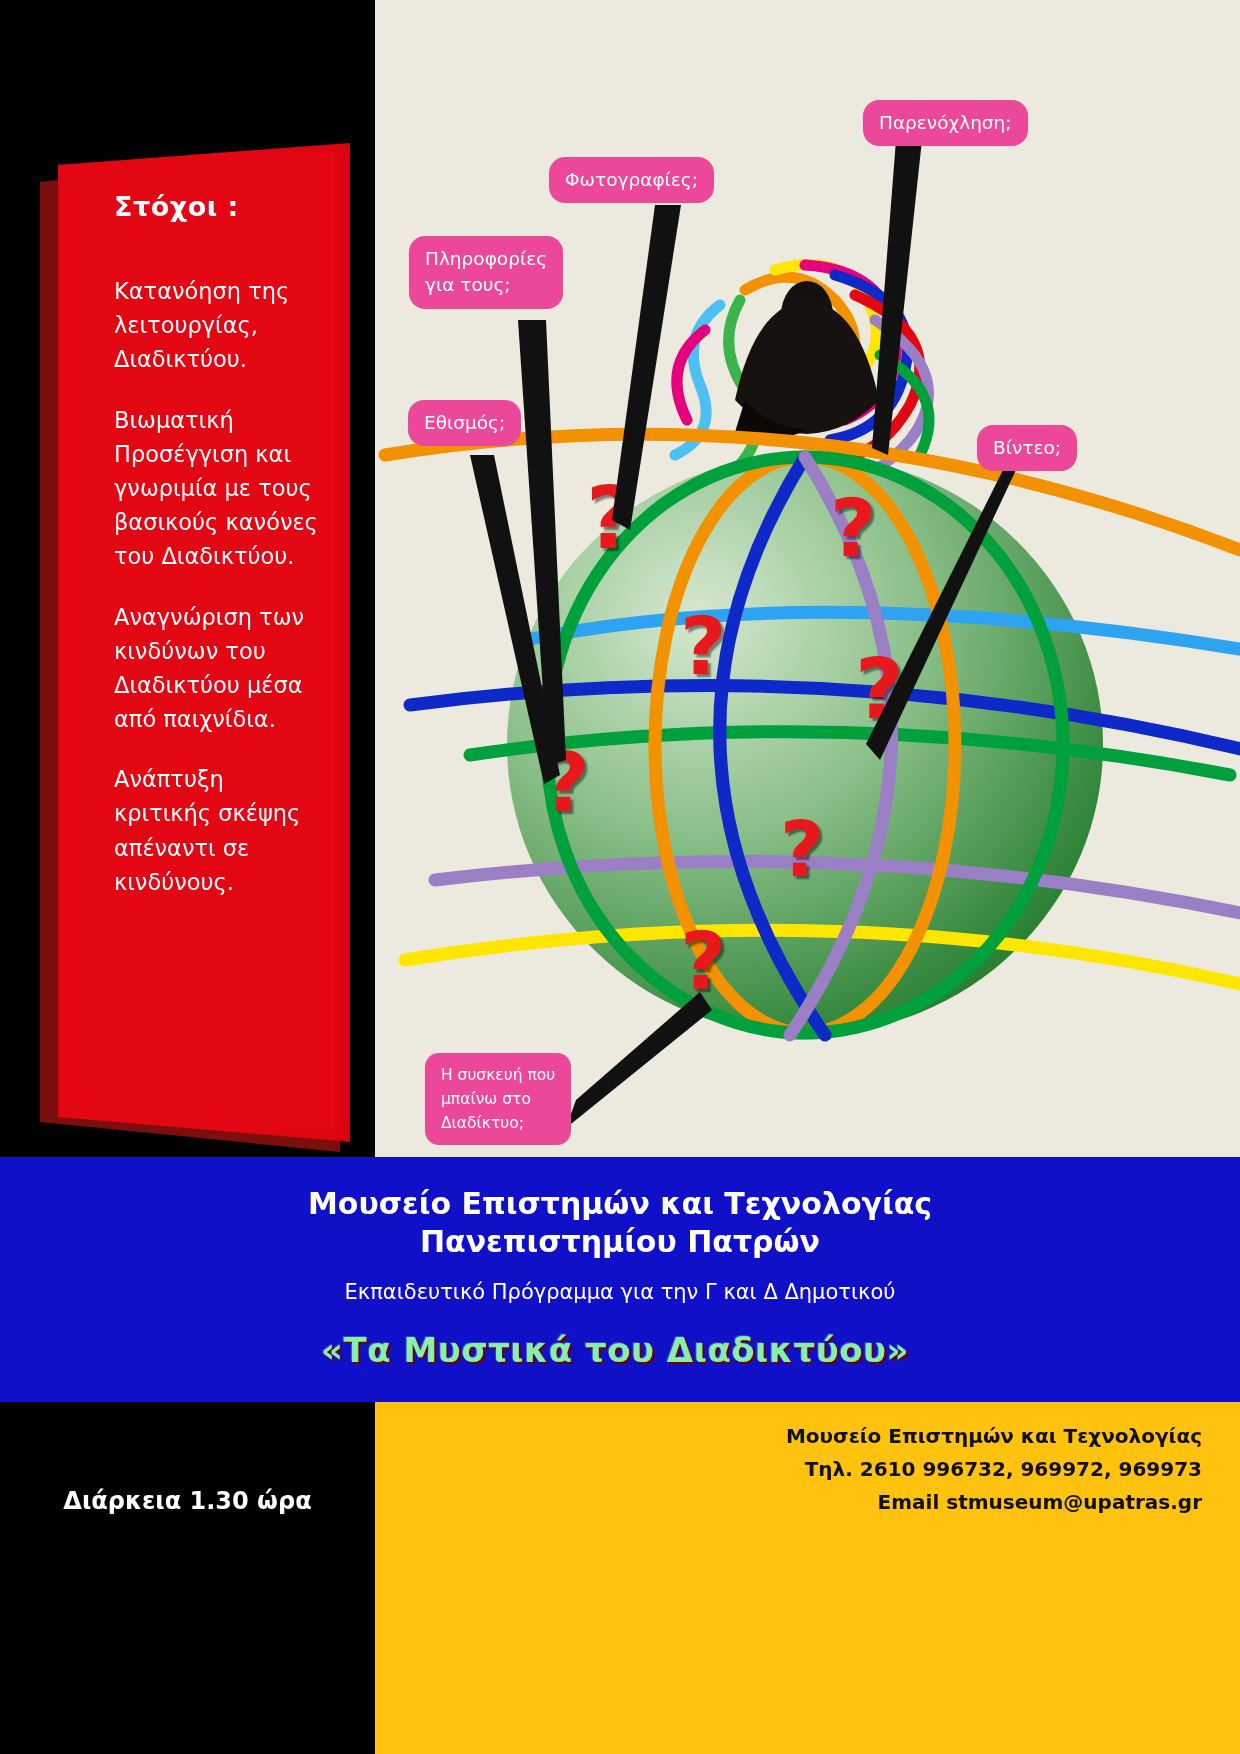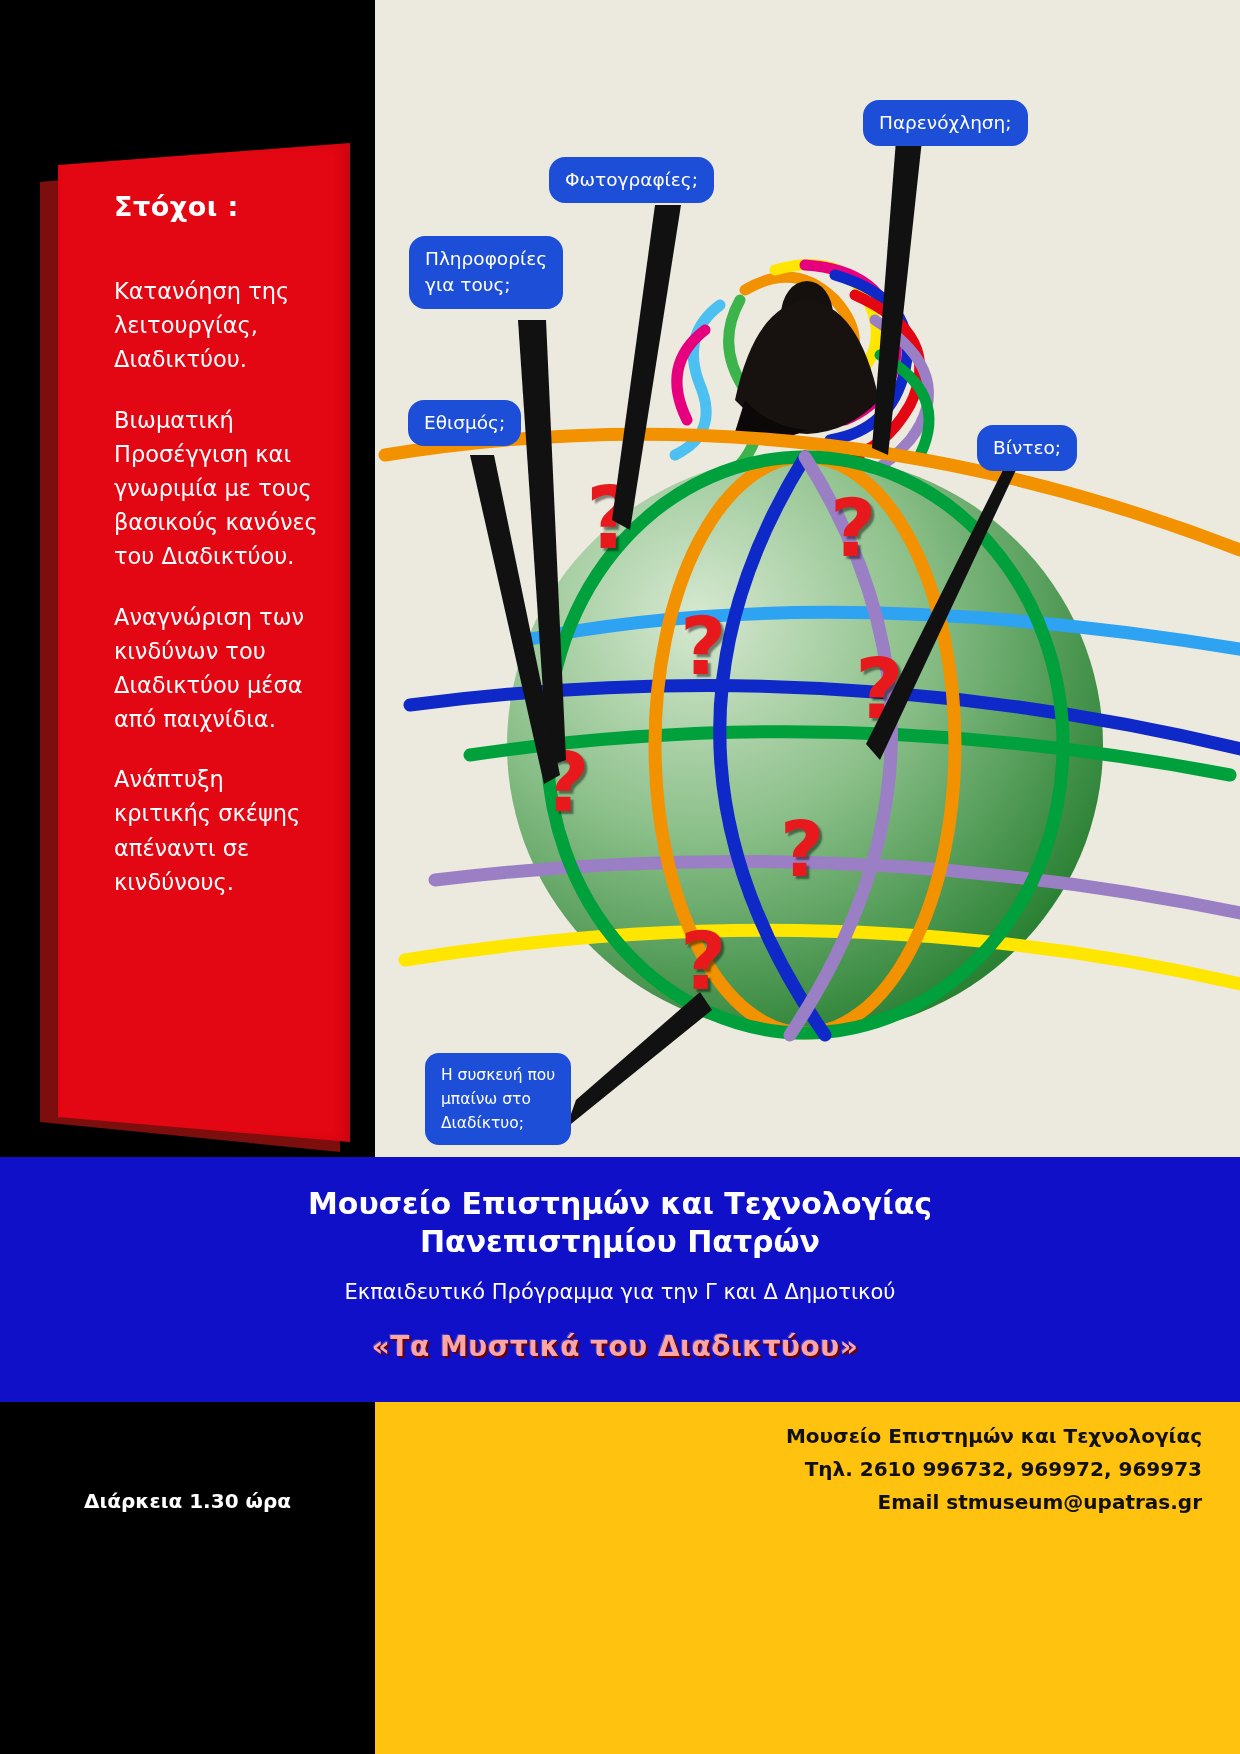--- a/index.html
+++ b/index.html
@@ -45,52 +45,52 @@
   }
   .goal{
     font-size:22.5px;line-height:1.52;margin:0 0 26px 0;
   }
 
   
   .globe-wrap{position:absolute;left:0;top:0;width:865px;height:1157px;}
 
   
   .bubble{
-    position:absolute;background:#1d4ed8;color:#ffffff;
+    position:absolute;background:#ec4899;color:#ffffff;
     border-radius:16px;padding:10px 16px;
     font-size:18.5px;line-height:1.42;
     z-index:40;white-space:pre-line;
   }
   .bub-small{font-size:15.5px;line-height:1.55;border-radius:14px;margin-left:8px;}
 
   
   .blue-band{
     position:absolute;left:0;top:1157px;width:1240px;height:245px;
     background:#1010c8;color:#fff;text-align:center;
     box-sizing:border-box;padding-top:28px;
   }
   .org1{font-size:30px;font-weight:bold;line-height:1.28;margin:0;}
   .prog{font-size:21px;margin:18px 0 0 0;font-weight:normal;}
   .maintitle{
-    font-size:28px;font-weight:bold;color:#fca5a5;margin:26px 10px 0 0;
+    font-size:34px;font-weight:bold;color:#86efac;margin:26px 10px 0 0;
     text-shadow:2px 2px 0 #6b0000,-1px -1px 0 #ffffff33;
     letter-spacing:.5px;
   }
 
   
   .bottom{position:absolute;left:0;top:1402px;width:1240px;height:352px;background:#000;}
   .yellow{
     position:absolute;left:375px;top:1402px;width:865px;height:352px;
     background:#ffc20e;box-sizing:border-box;
     padding:18px 38px 0 0;text-align:right;color:#111;
   }
   .yline{font-size:20px;font-weight:bold;line-height:1.65;margin:0;}
   .duration{
     position:absolute;left:0;top:1402px;width:375px;height:290px;
-    color:#fff;font-size:20px;font-weight:bold;
+    color:#fff;font-size:24px;font-weight:bold;
     display:flex;align-items:center;justify-content:center;
     padding-bottom:92px;box-sizing:border-box;
   }
   .qmark{position:absolute;color:#e8191c;font-weight:bold;font-family:"DejaVu Sans",sans-serif;
          text-shadow:3px 3px 2px rgba(0,0,0,.45);z-index:20;}
 </style>
 </head>
 <body>
 
 <div class="poster">

